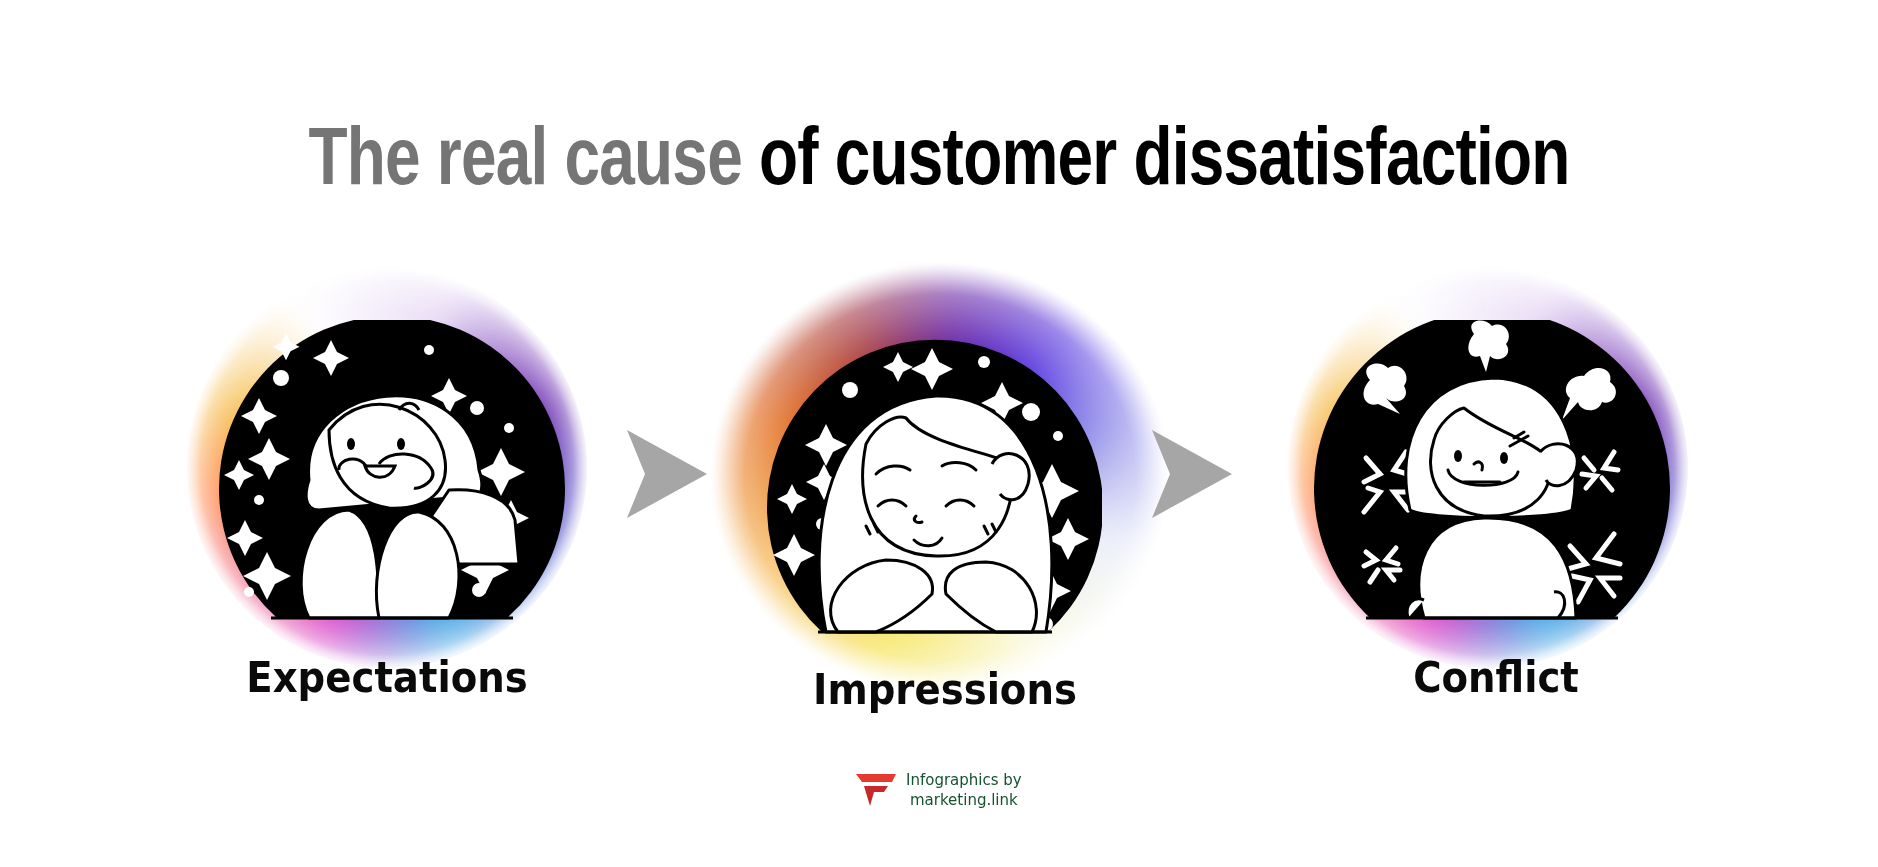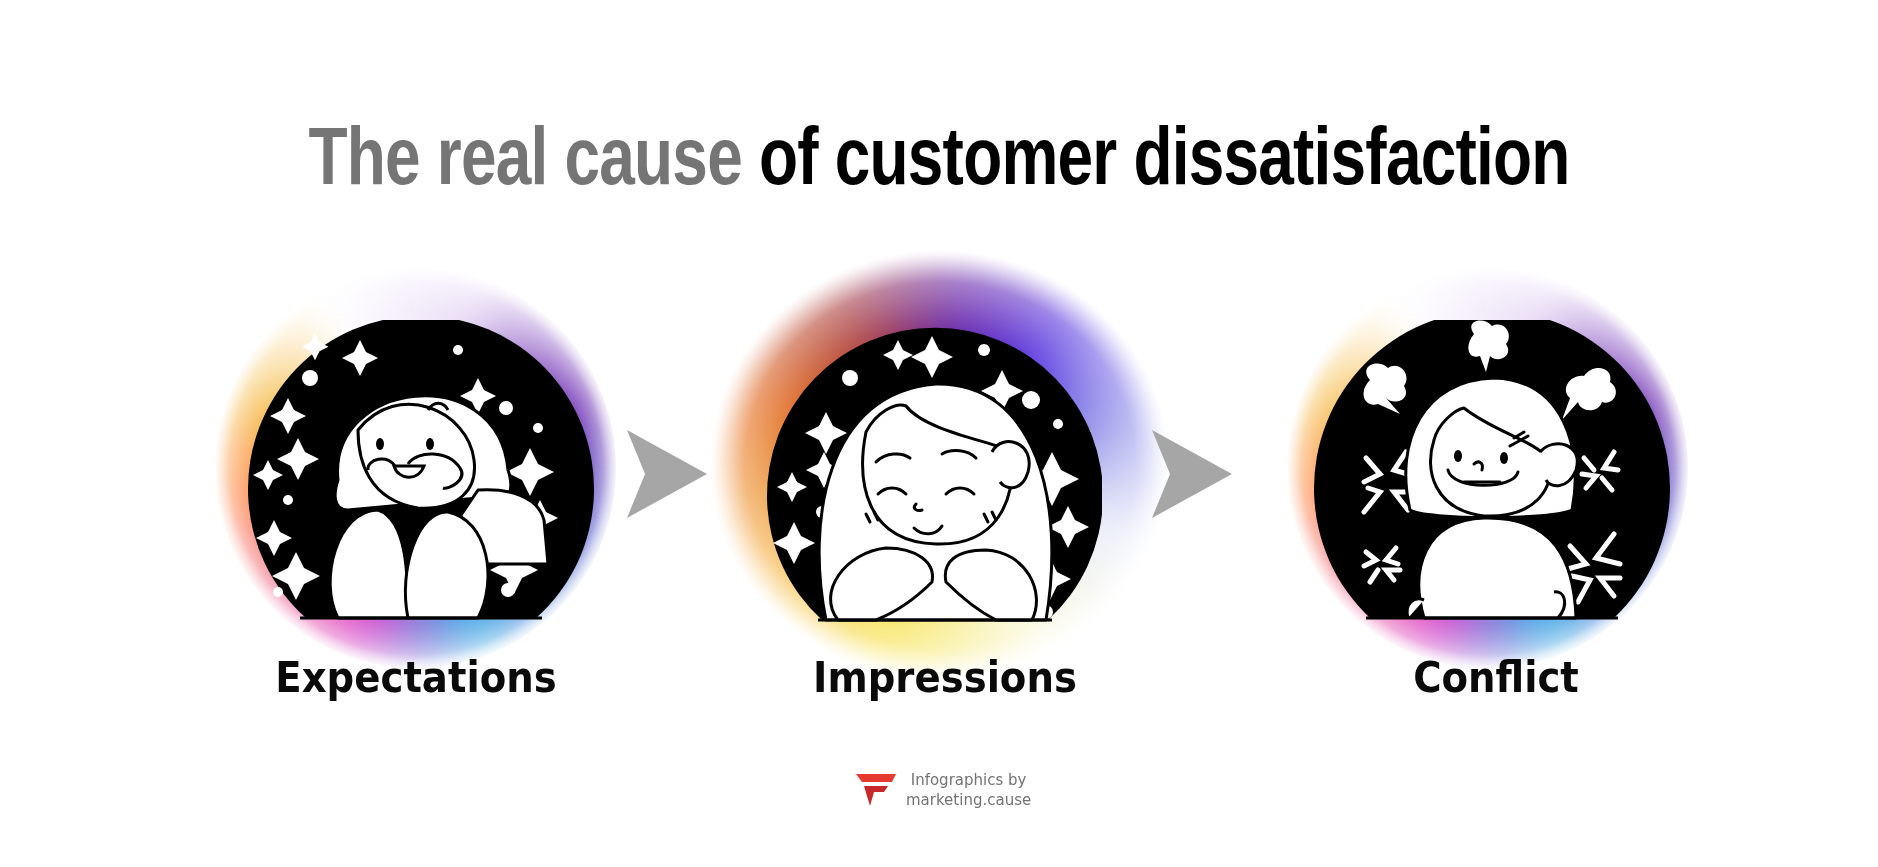--- a/index.html
+++ b/index.html
@@ -20,31 +20,31 @@
   .glow {
     position: absolute; border-radius: 50%; filter: blur(14px);
   }
   .label {
     position: absolute; left: 0; width: 100%; text-align: center;
     font-family: "DejaVu Sans", sans-serif; font-weight: bold; font-size: 42px; color: #0a0a0a;
     transform: scaleX(0.92);
   }
   .arrow { position: absolute; }
   .footer { position: absolute; left: 856px; top: 770px; display: flex; align-items: center; gap: 10px; }
-  .footer-text { font-family: "DejaVu Sans", sans-serif; font-size: 15px; color: #737373; line-height: 20px; text-align: center; }
+  .footer-text { font-family: "DejaVu Sans", sans-serif; font-size: 15px; color: #14532d; line-height: 20px; text-align: center; }
 </style>
 </head>
 <body>
 
 <div class="title">
   <span class="muted">The real cause</span>
   <span class="strong">of customer dissatisfaction</span>
 </div>
 
-<div class="step" style="left:196px;text-decoration:underline;">
+<div class="step" style="left:167px;text-decoration:underline;">
   <div class="glow" style="left:20px; top:10px; width:400px; height:400px;
               background: conic-gradient(from 200deg, #e055d0 0deg, #ff8a50 60deg, #f6c25a 90deg, rgba(255,255,255,0) 130deg, rgba(220,200,240,0.6) 180deg, #6a2ab0 230deg, #4a4ac8 270deg, #4fb3e8 320deg, #e055d0 360deg);
               -webkit-mask: radial-gradient(circle, #000 55%, rgba(0,0,0,0.6) 66%, transparent 72%);
               mask: radial-gradient(circle, #000 55%, rgba(0,0,0,0.6) 66%, transparent 72%);"></div>
   <svg style="position:absolute; left:52px; top:62px;" width="346" height="300" viewBox="0 0 346 300">
     <defs>
         <clipPath id="c1">
           <rect x="0" y="0" width="346" height="298"></rect>
         </clipPath>
       </defs>
@@ -87,21 +87,21 @@
     <path d="M180 90 C 186 80, 196 82, 200 90" stroke="#000" stroke-width="3" fill="none"></path>
     <line x1="52" y1="298" x2="294" y2="298" stroke="#000" stroke-width="3"></line>
   </svg>
   <div class="label" style="top:395px;">Expectations</div>
 </div>
 
 <svg class="arrow" style="left:625px; top:428px;" width="86" height="92" viewBox="0 0 86 92">
   <path d="M2 2 L 82 46 L 2 90 L 20 46 Z" fill="#a6a6a6"></path>
 </svg>
 
-<div class="step" style="left:710px; top:250px; width:470px; height:460px;text-decoration:underline;">
+<div class="step" style="left:710px; top:262px; width:470px; height:460px;text-decoration:underline;">
   <div class="glow" style="left:0px; top:0px; width:460px; height:430px;
               background: conic-gradient(from 200deg, #f5e040 0deg, #f5b040 40deg, #e06010 90deg, #a63a40 130deg, #6a28a8 165deg, #5a3ae0 200deg, #8a88e8 235deg, rgba(220,225,245,0.7) 270deg, rgba(245,245,200,0.7) 310deg, #f5e040 360deg);
               -webkit-mask: radial-gradient(closest-side, #000 60%, rgba(0,0,0,0.6) 85%, transparent 100%);
               mask: radial-gradient(closest-side, #000 60%, rgba(0,0,0,0.6) 85%, transparent 100%);"></div>
   <svg style="position:absolute; left:56px; top:72px;" width="336" height="300" viewBox="0 0 336 300">
     <path d="M 56 298 A 168 168 0 1 1 282 298 Z" fill="#000"></path>
     <g fill="#fff">
       <path d="M132 18 l5 10 l10 5 l-10 5 l-5 10 l-5 -10 l-10 -5 l10 -5z"></path>
       <path d="M166 14 l7 14 l14 7 l-14 7 l-7 14 l-7 -14 l-14 -7 l14 -7z"></path>
       <circle cx="218" cy="28" r="6"></circle>
@@ -198,15 +198,15 @@
   <div class="label" style="top:395px;">Conflict</div>
 </div>
 
 <div class="footer">
   <svg width="40" height="36" viewBox="0 0 40 36">
     <path d="M0 2 L 40 2 L 36 10 L 6 10 Z" fill="#e53a2f"></path>
     <path d="M8 14 L 32 14 L 28 20 L 18 20 L 14 34 Z" fill="#c7282a"></path>
   </svg>
   <div class="footer-text">
     <div>Infographics by</div>
-    <div>marketing.cause</div>
+    <div>marketing.link</div>
   </div>
 </div>
 
 </body></html>

